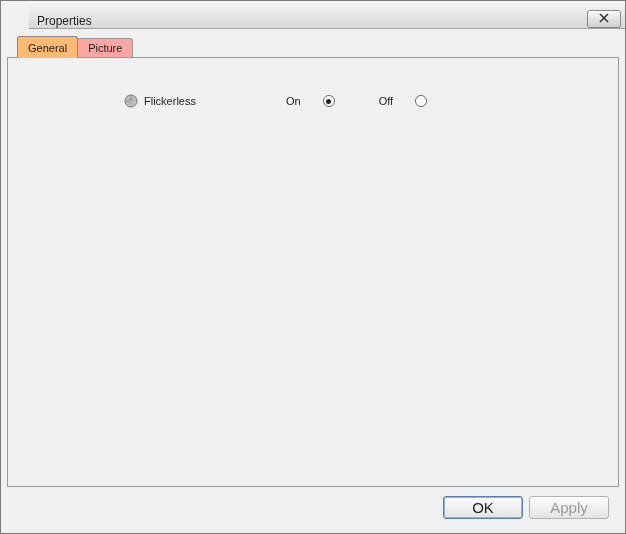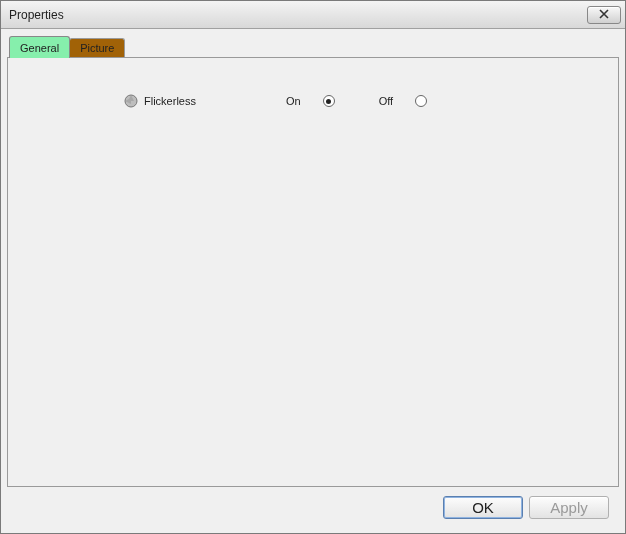--- a/index.html
+++ b/index.html
@@ -17,23 +17,24 @@
       background: #f0f0f0;
       border: 1px solid #7a7a7a;
       display: flex;
       flex-direction: column;
     }
     .titlebar {
       height: 28px;
       background: linear-gradient(to bottom, #f4f4f4, #d8d8d8);
       border-bottom: 1px solid #a0a0a0;
       display: flex;
-      align-items: center;
+      align-items: flex-end;
       justify-content: space-between;
       padding: 0 4px 0 8px;
+      margin-left: 28px;
     }
     .title {
       font-size: 12px;
       color: #222;
     }
     .close-btn {
       width: 34px;
       height: 18px;
       background: linear-gradient(to bottom, #f8f8f8, #d0d0d0);
       border: 1px solid #888;
@@ -68,28 +69,29 @@
       color: #222;
       background: #f0f0f0;
       border: 1px solid #9a9a9a;
       border-bottom: none;
       border-radius: 3px 3px 0 0;
       margin-right: 0px;
       cursor: pointer;
       position: relative;
     }
     .tab.active {
-      background: #86efac;
+      background: #fdba74;
       border-color: #888;
       margin-bottom: -1px;
       height: 22px;
       z-index: 3;
+      margin-left: 8px;
     }
     .tab.inactive {
-      background: #a16207;
+      background: #fca5a5;
       height: 19px;
       margin-left: -1px;
     }
     .tab-panel {
       flex: 1;
       border: 1px solid #9a9a9a;
       background: #f0f0f0;
       position: relative;
       padding: 20px;
     }

